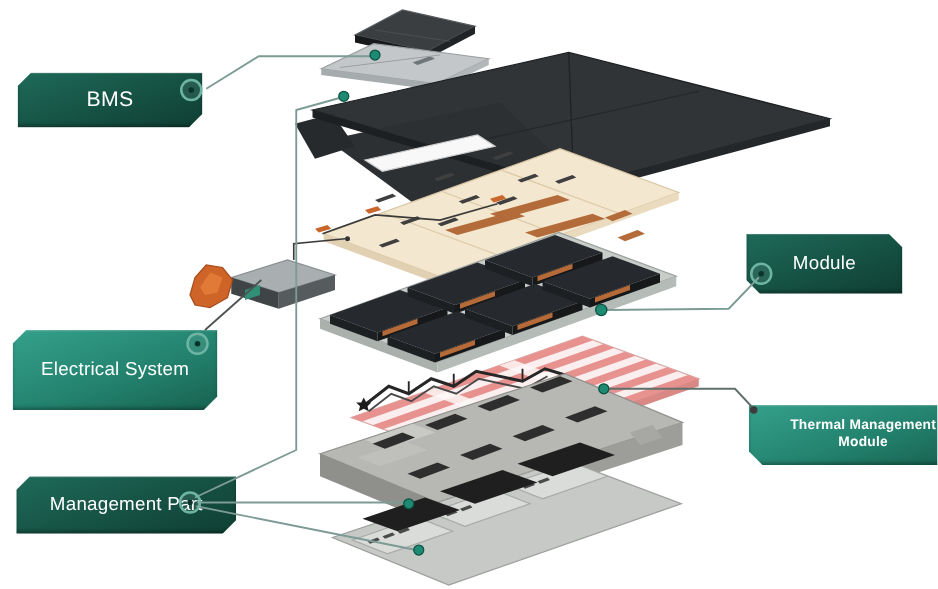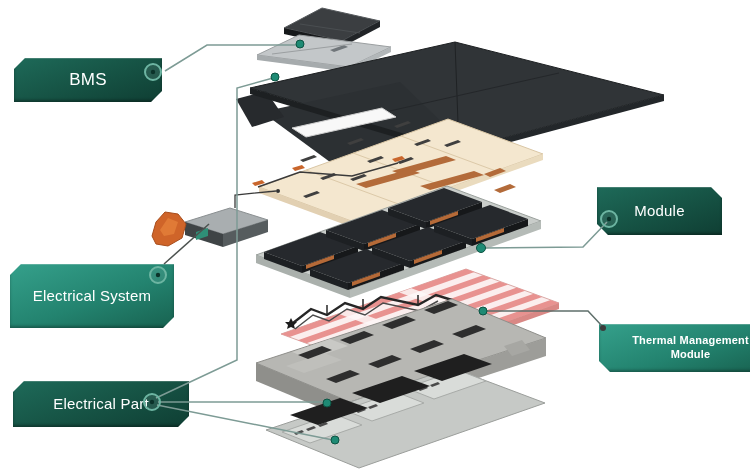--- a/index.html
+++ b/index.html
@@ -199,21 +199,21 @@
 
   <div class="label box-dark bevel-tl-br" style="left:14px;top:58px;width:148px;height:44px;font-size:17px;">
     <span>BMS</span>
   </div>
 
   <div class="label box-mid bevel-tl-br" style="left:10px;top:264px;width:164px;height:64px;font-size:15px;">
     <span>Electrical System</span>
   </div>
 
   <div class="label box-dark bevel-tl-br" style="left:13px;top:381px;width:176px;height:46px;font-size:15px;">
-    <span>Electrical Part</span>
+    <span>Management Part</span>
   </div>
 
   <div class="label box-dark bevel-tr-bl" style="left:597px;top:187px;width:125px;height:48px;font-size:15px;">
     <span>Module</span>
   </div>
 
   <div class="label box-mid bevel-tr-bl" style="left:599px;top:324px;width:143px;height:48px;font-size:11px;font-weight:bold;padding-left:20px;">
     <span>Thermal Management</span>
     <span>Module</span>
   </div>

